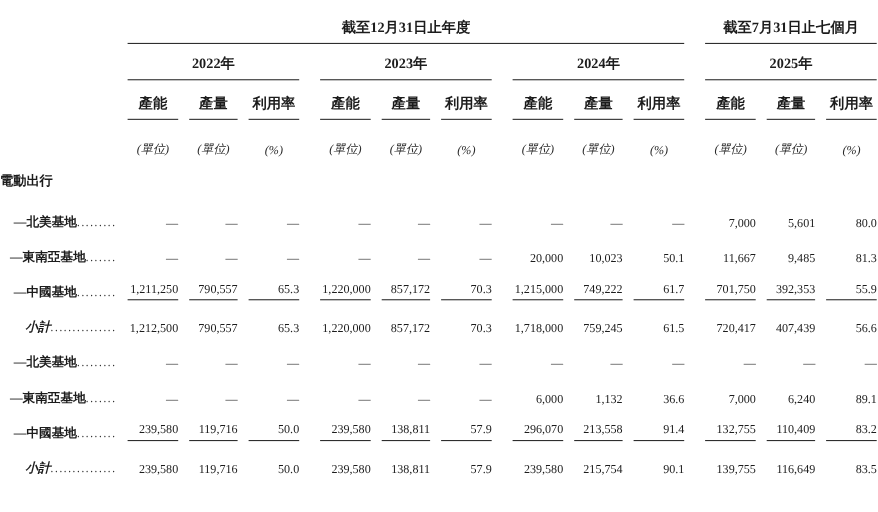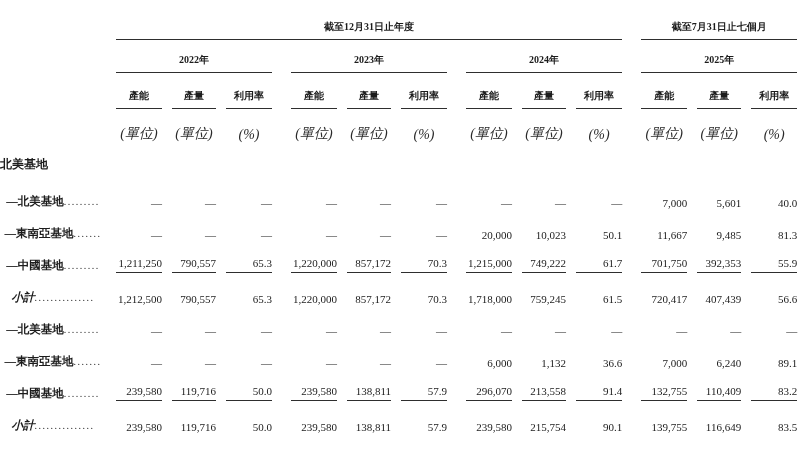--- a/index.html
+++ b/index.html
@@ -43,42 +43,42 @@
     border-bottom: 1.4px solid #2e2e2e;
     padding-bottom: 5px;
     white-space: nowrap;
   }
   tr.period-row  { height: 34px; }
   tr.years-row   { height: 33px; }
   tr.metrics-row { height: 36px; padding-left: 32px; }
   tr.units-row   { height: 34px; }
   tr.period-row th, tr.years-row th, tr.metrics-row th {
     font-weight: bold;
-    font-size: 10px;
+    font-size: 13px;
     padding-left: 10px;
   }
   tr.units-row td.u {
     font-style: italic;
-    font-size: 14px;
+    font-size: 11px;
     text-align: center;
     padding-left: 10px;
     color: #2a2a2a;
     white-space: nowrap;
   }
   
   td.section-title {
     font-weight: bold;
     font-size: 12px;
     text-align: left;
     padding: 13px 0 4px 0;
     white-space: nowrap;
   }
   tr.data-row { height: 32px; }
   tr.data-row th.rowlabel {
-    text-align: center;
+    text-align: right;
     font-size: 11.5px;
     font-weight: bold;
     white-space: nowrap;
     overflow: hidden;
   }
   tr.data-row th.rowlabel .dots {
     font-weight: normal;
     font-size: 10px;
     letter-spacing: 1.5px;
     color: #2a2a2a;
@@ -208,39 +208,39 @@
         <td class="u">(%)</td>
         <td class="sp"></td>
         <td class="u">(單位)</td>
         <td class="u">(單位)</td>
         <td class="u">(%)</td>
       </tr>
     </thead>
 
     <tbody>
         <tr>
-          <td colspan="16" class="section-title">北美基地</td>
+          <td colspan="16" class="section-title">電動出行</td>
         </tr>
         <tr class="data-row">
           <th class="rowlabel"><span class="lab">—北美基地</span><span class="dots">.........</span></th>
           <td class="num">—</td>
           <td class="num">—</td>
           <td class="num">—</td>
           <td class="sp"></td>
           <td class="num">—</td>
           <td class="num">—</td>
           <td class="num">—</td>
           <td class="sp"></td>
           <td class="num">—</td>
           <td class="num">—</td>
           <td class="num">—</td>
           <td class="sp"></td>
           <td class="num">7,000</td>
           <td class="num">5,601</td>
-          <td class="num">40.0</td>
+          <td class="num">80.0</td>
         </tr>
         <tr class="data-row">
           <th class="rowlabel"><span class="lab">—東南亞基地</span><span class="dots">.......</span></th>
           <td class="num">—</td>
           <td class="num">—</td>
           <td class="num">—</td>
           <td class="sp"></td>
           <td class="num">—</td>
           <td class="num">—</td>
           <td class="num">—</td>

